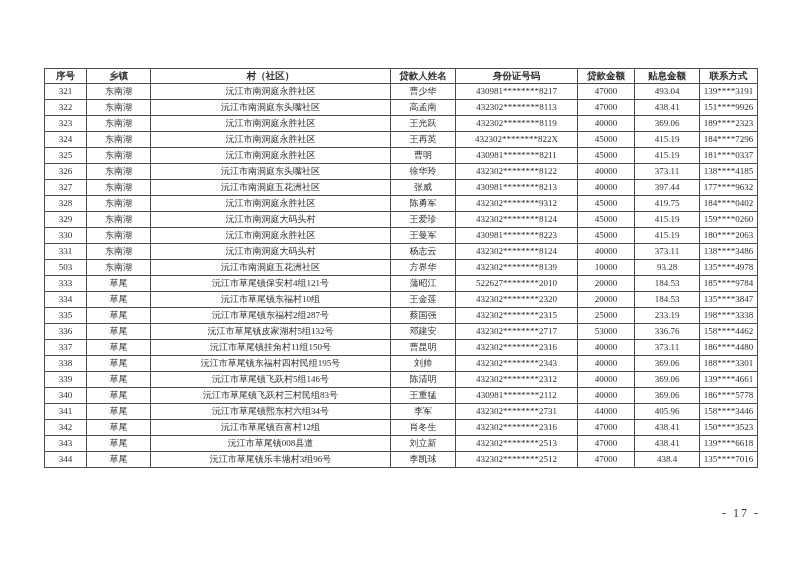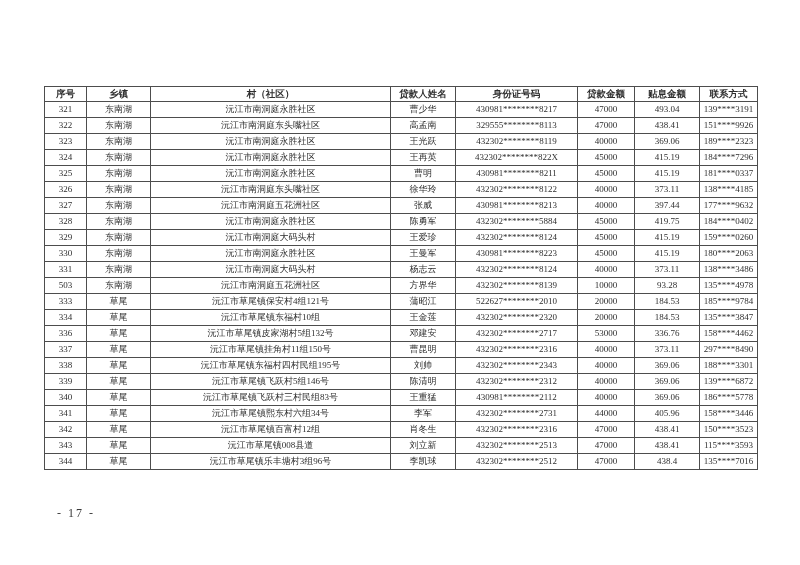--- a/index.html
+++ b/index.html
@@ -7,21 +7,21 @@
     width:800px;height:565px;
     background:#ffffff;
     font-family:"Liberation Serif","DejaVu Serif",serif;
     color:#2e2e2e;
     position:relative;
     overflow:hidden;
   }
   .page{position:absolute;inset:0;}
   table.loan-table{
     position:absolute;
-    left:44px;top:86px;
+    left:44px;top:68px;
     width:713px;
     border-collapse:collapse;
     table-layout:fixed;
   }
   table.loan-table th,
   table.loan-table td{
     border:1px solid #4d4d4d;
     font-size:9px;
     line-height:11px;
     height:15px;
@@ -34,24 +34,24 @@
     color:#2e2e2e;
     font-weight:normal;
   }
   table.loan-table th{
     font-weight:bold;
     font-size:9.5px;
     height:14px;
   }
   .footer{
     position:absolute;
-    top:506px;left:13px;
+    top:506px;left:3px;
     width:713px;
     margin-left:44px;
-    text-align:left;
+    text-align:right;
     font-size:12px;
     letter-spacing:2px;
     color:#3a3a3a;
   }
 </style>
 </head>
 <body>
 
 <div class="page">
   <table class="loan-table">
@@ -86,21 +86,21 @@
           <td>430981********8217</td>
           <td>47000</td>
           <td>493.04</td>
           <td>139****3191</td>
         </tr>
         <tr>
           <td>322</td>
           <td>东南湖</td>
           <td>沅江市南洞庭东头嘴社区</td>
           <td>高孟南</td>
-          <td>329555********8113</td>
+          <td>432302********8113</td>
           <td>47000</td>
           <td>438.41</td>
           <td>151****9926</td>
         </tr>
         <tr>
           <td>323</td>
           <td>东南湖</td>
           <td>沅江市南洞庭永胜社区</td>
           <td>王光跃</td>
           <td>432302********8119</td>
@@ -146,21 +146,21 @@
           <td>430981********8213</td>
           <td>40000</td>
           <td>397.44</td>
           <td>177****9632</td>
         </tr>
         <tr>
           <td>328</td>
           <td>东南湖</td>
           <td>沅江市南洞庭永胜社区</td>
           <td>陈勇军</td>
-          <td>432302********5884</td>
+          <td>432302********9312</td>
           <td>45000</td>
           <td>419.75</td>
           <td>184****0402</td>
         </tr>
         <tr>
           <td>329</td>
           <td>东南湖</td>
           <td>沅江市南洞庭大码头村</td>
           <td>王爱珍</td>
           <td>432302********8124</td>
@@ -212,58 +212,68 @@
           <td>334</td>
           <td>草尾</td>
           <td>沅江市草尾镇东福村10组</td>
           <td>王金莲</td>
           <td>432302********2320</td>
           <td>20000</td>
           <td>184.53</td>
           <td>135****3847</td>
         </tr>
         <tr>
+          <td>335</td>
+          <td>草尾</td>
+          <td>沅江市草尾镇东福村2组287号</td>
+          <td>蔡国强</td>
+          <td>432302********2315</td>
+          <td>25000</td>
+          <td>233.19</td>
+          <td>198****3338</td>
+        </tr>
+        <tr>
           <td>336</td>
           <td>草尾</td>
           <td>沅江市草尾镇皮家湖村5组132号</td>
           <td>邓建安</td>
           <td>432302********2717</td>
           <td>53000</td>
           <td>336.76</td>
           <td>158****4462</td>
         </tr>
         <tr>
           <td>337</td>
           <td>草尾</td>
           <td>沅江市草尾镇挂角村11组150号</td>
           <td>曹昆明</td>
           <td>432302********2316</td>
           <td>40000</td>
           <td>373.11</td>
-          <td>297****8490</td>
+          <td>186****4480</td>
         </tr>
         <tr>
           <td>338</td>
           <td>草尾</td>
           <td>沅江市草尾镇东福村四村民组195号</td>
           <td>刘帅</td>
           <td>432302********2343</td>
           <td>40000</td>
           <td>369.06</td>
           <td>188****3301</td>
         </tr>
         <tr>
           <td>339</td>
           <td>草尾</td>
           <td>沅江市草尾镇飞跃村5组146号</td>
           <td>陈清明</td>
           <td>432302********2312</td>
           <td>40000</td>
           <td>369.06</td>
-          <td>139****6872</td>
+          <td>139****4661</td>
         </tr>
         <tr>
           <td>340</td>
           <td>草尾</td>
           <td>沅江市草尾镇飞跃村三村民组83号</td>
           <td>王重猛</td>
           <td>430981********2112</td>
           <td>40000</td>
           <td>369.06</td>
           <td>186****5778</td>
@@ -289,21 +299,21 @@
           <td>150****3523</td>
         </tr>
         <tr>
           <td>343</td>
           <td>草尾</td>
           <td>沅江市草尾镇008县道</td>
           <td>刘立新</td>
           <td>432302********2513</td>
           <td>47000</td>
           <td>438.41</td>
-          <td>115****3593</td>
+          <td>139****6618</td>
         </tr>
         <tr>
           <td>344</td>
           <td>草尾</td>
           <td>沅江市草尾镇乐丰塘村3组96号</td>
           <td>李凯球</td>
           <td>432302********2512</td>
           <td>47000</td>
           <td>438.4</td>
           <td>135****7016</td>

